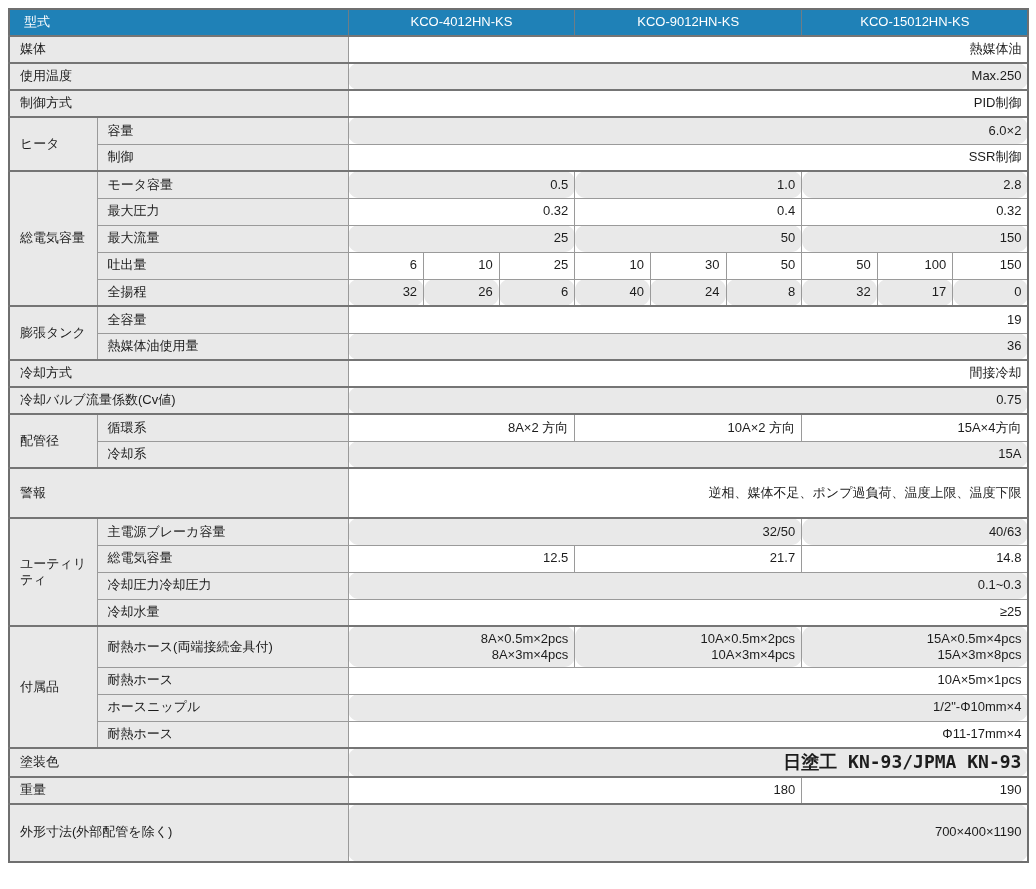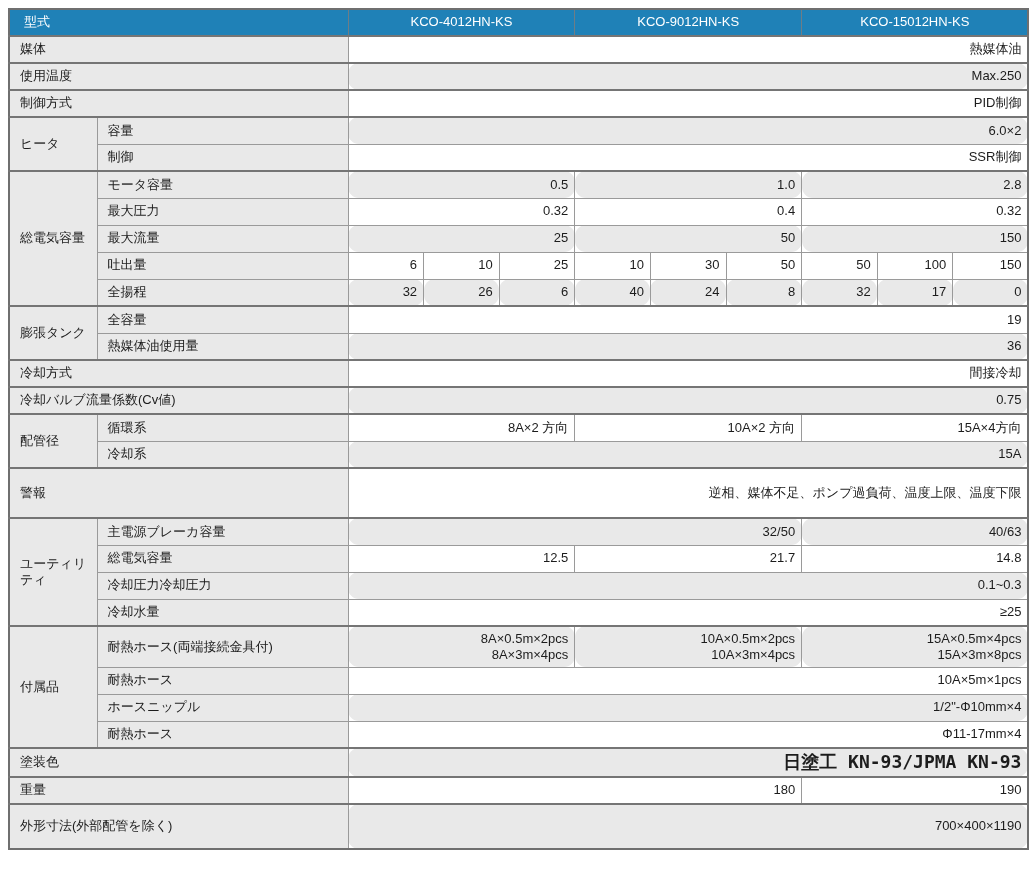--- a/index.html
+++ b/index.html
@@ -197,19 +197,19 @@
         </tr>
         <tr class="sect">
           <td class="label" colspan="2">塗装色</td>
           <td class="val alt mono" colspan="9">日塗工 KN-93/JPMA KN-93</td>
         </tr>
         <tr class="sect">
           <td class="label" colspan="2">重量</td>
           <td class="val" colspan="6">180</td>
           <td class="val solid" colspan="3">190</td>
         </tr>
-        <tr class="sect" style="height: 45px;">
+        <tr class="sect" style="height: 58px;">
           <td class="label" colspan="2">外形寸法(外部配管を除く)</td>
           <td class="val alt" colspan="9">700×400×1190</td>
         </tr>
       </tbody>
   </table>
 </div>
 
 </body></html>

